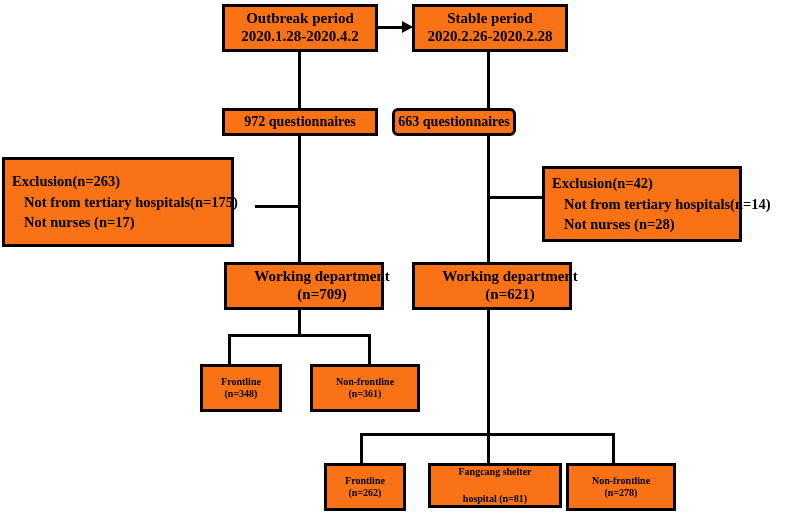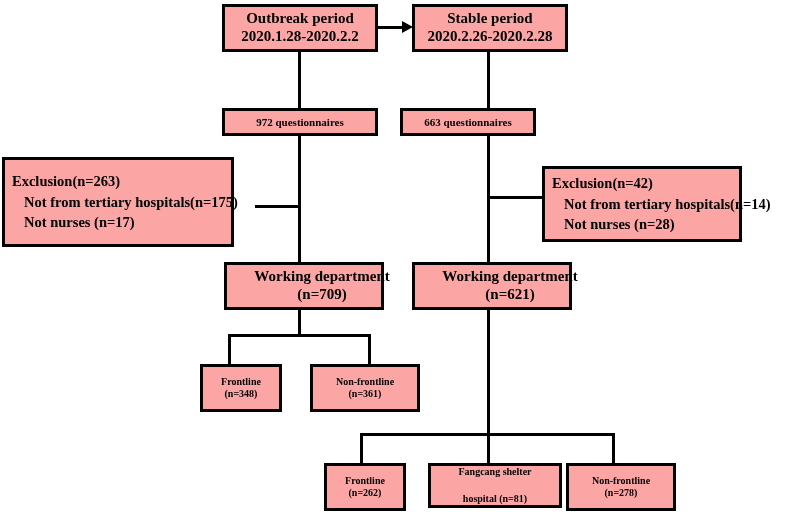--- a/index.html
+++ b/index.html
@@ -12,21 +12,21 @@
     width: 789px;
     height: 512px;
     background: #ffffff;
     font-family: "Liberation Serif", "DejaVu Serif", serif;
     overflow: hidden;
   }
   .node {
     position: absolute;
     box-sizing: border-box;
     border: 3px solid #000000;
-    background: #fca5a5;
+    background: #f97316;
     display: flex;
     flex-direction: column;
     align-items: center;
     justify-content: center;
     text-align: center;
     font-weight: bold;
     color: #000000;
     line-height: 1.18;
     z-index: 3;
   }
@@ -35,21 +35,21 @@
     text-align: left;
     padding-left: 7px;
   }
   .node .ln { display: block; white-space: nowrap; }
   .node .ln.indent { padding-left: 12px; }
 
   .n-outbreak, .n-stable {
     font-size: 15px;
   }
   .n-q-left, .n-q-right {
-    font-size: 11px;
+    font-size: 14px;
     text-align: center;
   }
   .n-wd-left, .n-wd-right {
     font-size: 15px;
     padding-left: 36px;
   }
   .n-excl-left, .n-excl-right {
     font-size: 14.5px;
     line-height: 1.42;
   }
@@ -100,33 +100,33 @@
   <div class="edge v" style="left:368px; top:334px; height:32px;"></div>
 
   <div class="edge v" style="left:487px; top:307px; height:129px;"></div>
   <div class="edge h" style="left:360px; top:433px; width:255px;"></div>
   <div class="edge v" style="left:360px; top:433px; height:32px;"></div>
   <div class="edge v" style="left:487px; top:433px; height:32px;"></div>
   <div class="edge v" style="left:612px; top:433px; height:32px;"></div>
 
   <div class="node n-outbreak" style="left:222px; top:4px; width:156px; height:48px;">
     <span class="ln">Outbreak period</span>
-    <span class="ln">2020.1.28-2020.2.2</span>
+    <span class="ln">2020.1.28-2020.4.2</span>
   </div>
 
   <div class="node n-stable" style="left:412px; top:4px; width:156px; height:48px;">
     <span class="ln">Stable period</span>
     <span class="ln">2020.2.26-2020.2.28</span>
   </div>
 
   <div class="node n-q-left" style="left:222px; top:108px; width:156px; height:28px;">
     <span class="ln">972 questionnaires</span>
   </div>
 
-  <div class="node n-q-right" style="left:400px; top:108px; width:136px; height:28px;">
+  <div class="node n-q-right" style="left:392px; top:108px; width:124px; height:28px;border-radius:6px;">
     <span class="ln">663 questionnaires</span>
   </div>
 
   <div class="node n-excl-left left-align" style="left:2px; top:157px; width:232px; height:90px;">
     <span class="ln">Exclusion(n=263)</span>
     <span class="ln indent">Not from tertiary hospitals(n=175)</span>
     <span class="ln indent">Not nurses (n=17)</span>
   </div>
 
   <div class="node n-excl-right left-align" style="left:542px; top:166px; width:200px; height:76px;">

